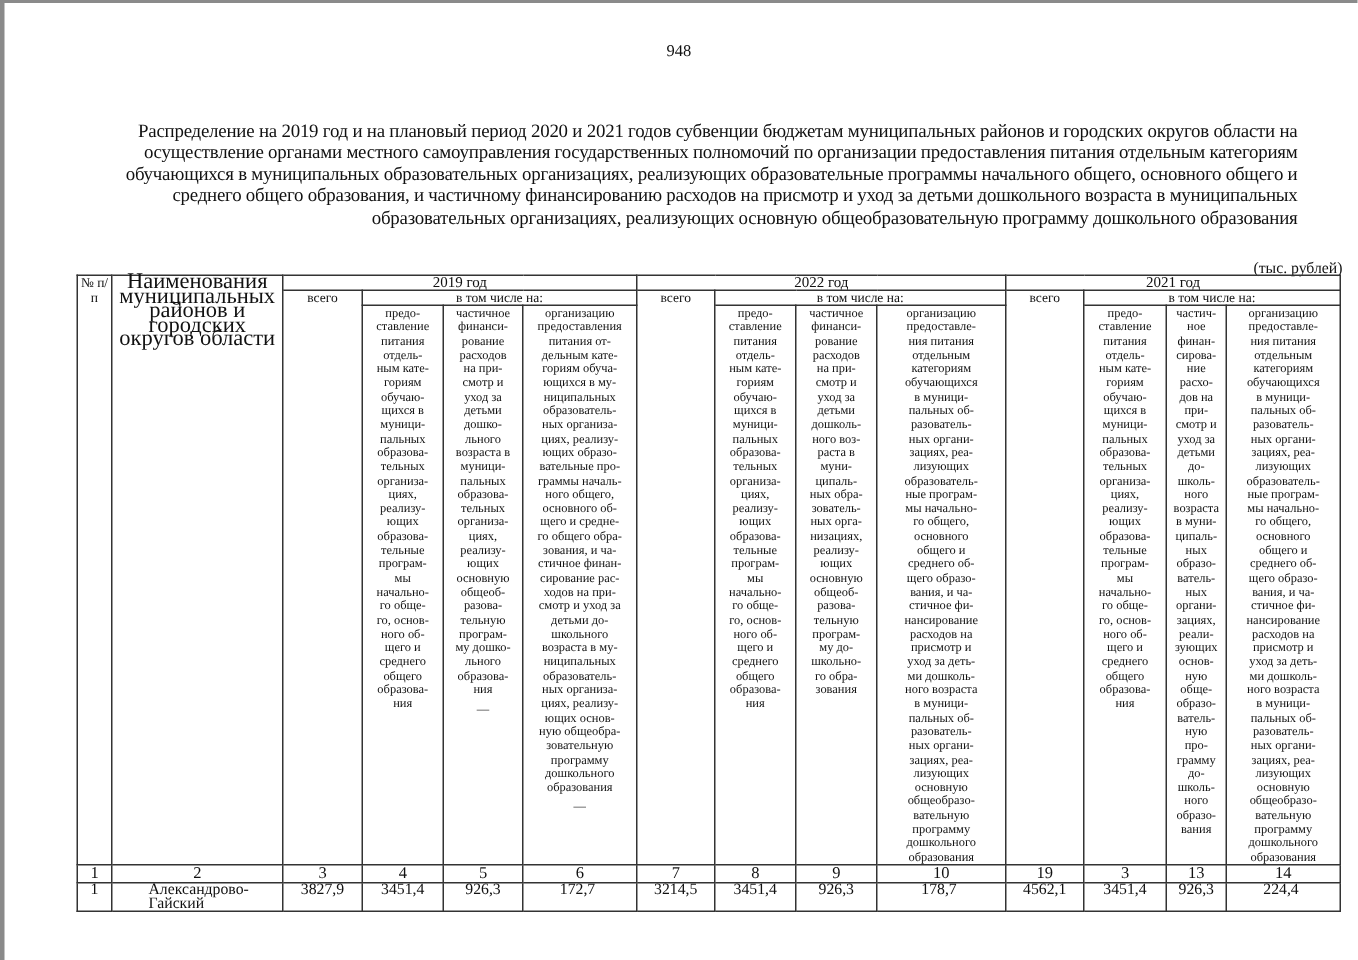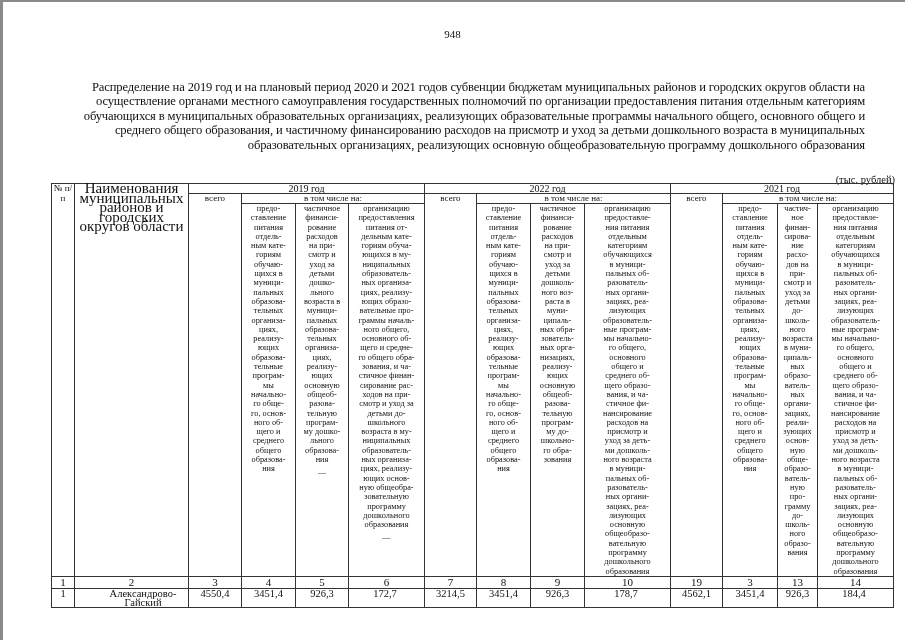--- a/index.html
+++ b/index.html
@@ -23,21 +23,21 @@
     border:1px solid #333; padding:0 1px; text-align:center; vertical-align:top; font-weight:normal;
   }
   .hdr-year { height:9px; font-size:10px; line-height:9px; }
   .hdr-sub { height:9px; font-size:9px; line-height:9px; }
   .col-desc { height:340px; }
   .col-desc div { white-space:pre-line; }
   .num-row td { font-size:11px; line-height:11px; height:11px; border-top:3px double #333; }
   .data-row td { border:none; font-size:10.5px; padding-top:1px; }
   .data-row td.r { text-align:center; padding-right:4px; }
   .data-row td.c { text-align:center; }
-  .data-row td.name { text-align:center; padding-left:24px; }
+  .data-row td.name { text-align:left; padding-left:24px; }
   .dash { display:block; margin-top:4px; }
 </style>
 </head>
 <body>
 
 <div class="frame-top"></div>
 <div class="frame-left"></div>
 
 <div class="page-num">948</div>
 <div class="title">Распределение на 2019 год и на плановый период 2020 и 2021 годов субвенции бюджетам муниципальных районов и городских округов области на осуществление органами местного самоуправления государственных полномочий по организации предоставления питания отдельным категориям обучающихся в муниципальных образовательных организациях, реализующих образовательные программы начального общего, основного общего и среднего общего образования, и частичному финансированию расходов на присмотр и уход за детьми дошкольного возраста в муниципальных образовательных организациях, реализующих основную общеобразовательную программу дошкольного образования</div>
@@ -406,27 +406,27 @@
     <td>9</td>
     <td>10</td>
     <td>19</td>
     <td>3</td>
     <td>13</td>
     <td>14</td>
   </tr>
   <tr class="data-row">
     <td class="c">1</td>
     <td class="name">Александрово-Гайский</td>
-    <td class="c">4550,4</td>
+    <td class="c">3827,9</td>
     <td class="c">3451,4</td>
     <td class="c">926,3</td>
     <td class="r">172,7</td>
     <td class="c">3214,5</td>
     <td class="c">3451,4</td>
     <td class="c">926,3</td>
     <td class="r">178,7</td>
     <td class="c">4562,1</td>
     <td class="c">3451,4</td>
     <td class="c">926,3</td>
-    <td class="r">184,4</td>
+    <td class="r">224,4</td>
   </tr>
 </tbody>
   </table>
 
 </body></html>

